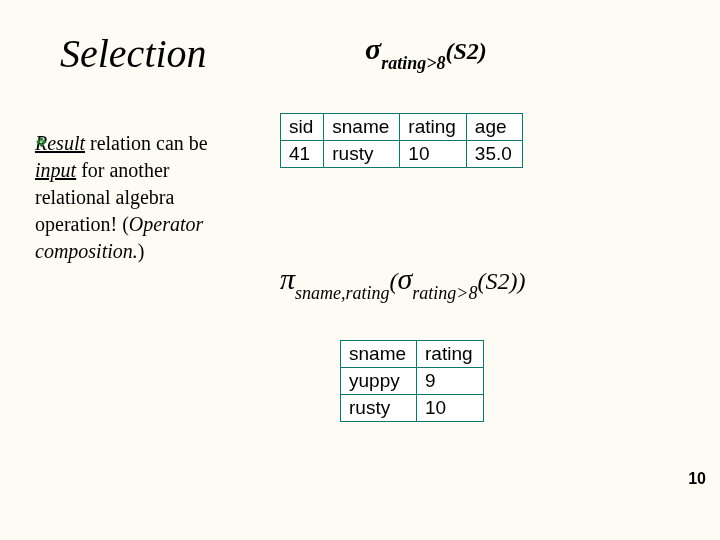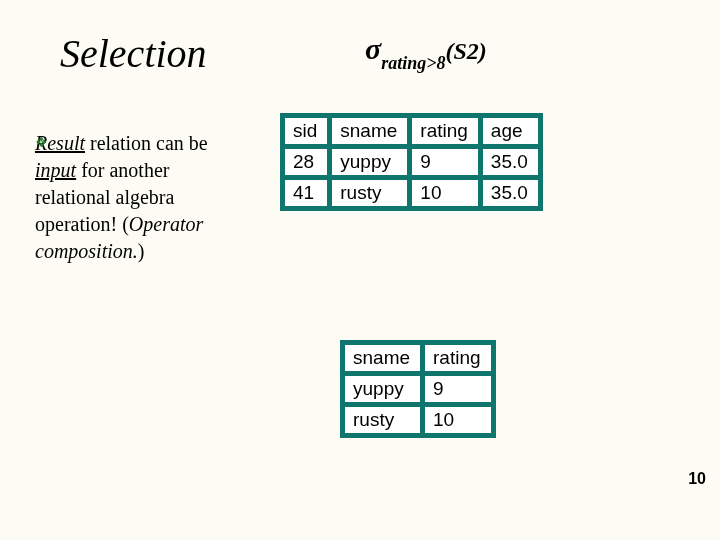--- a/index.html
+++ b/index.html
@@ -77,21 +77,21 @@
     font-size: 24px;
   }
 
   
   table {
     border-collapse: collapse;
     background: #fff;
     position: absolute;
   }
   td, th {
-    border: 5px solid #0f766e;
+    border: 1px solid #0f766e;
     padding: 2px 10px 2px 8px;
     font-family: Verdana, Geneva, sans-serif;
     font-size: 19px;
     text-align: left;
     font-weight: normal;
     white-space: nowrap;
   }
   th {
     font-weight: normal;
   }
@@ -132,34 +132,31 @@
 
   <table class="table1">
     <tbody>
         <tr>
       <th>sid</th>
       <th>sname</th>
       <th>rating</th>
       <th>age</th>
     </tr>
     <tr>
-      <td>28</td>
-      <td>yuppy</td>
-      <td>9</td>
-      <td>35.0</td>
-    </tr>
-    <tr>
       <td>41</td>
       <td>rusty</td>
       <td>10</td>
       <td>35.0</td>
     </tr>
   </tbody>
     </table>
 
+  <div class="formula2">
+    <span class="pi">π</span><span class="sub">sname,rating</span><span class="arg">(</span><span class="sigma">σ</span><span class="sub">rating&gt;8</span><span class="arg">(S2))</span>
+  </div>
 
   <table class="table2">
     <tbody>
         <tr>
       <th>sname</th>
       <th>rating</th>
     </tr>
     <tr>
       <td>yuppy</td>
       <td>9</td>

